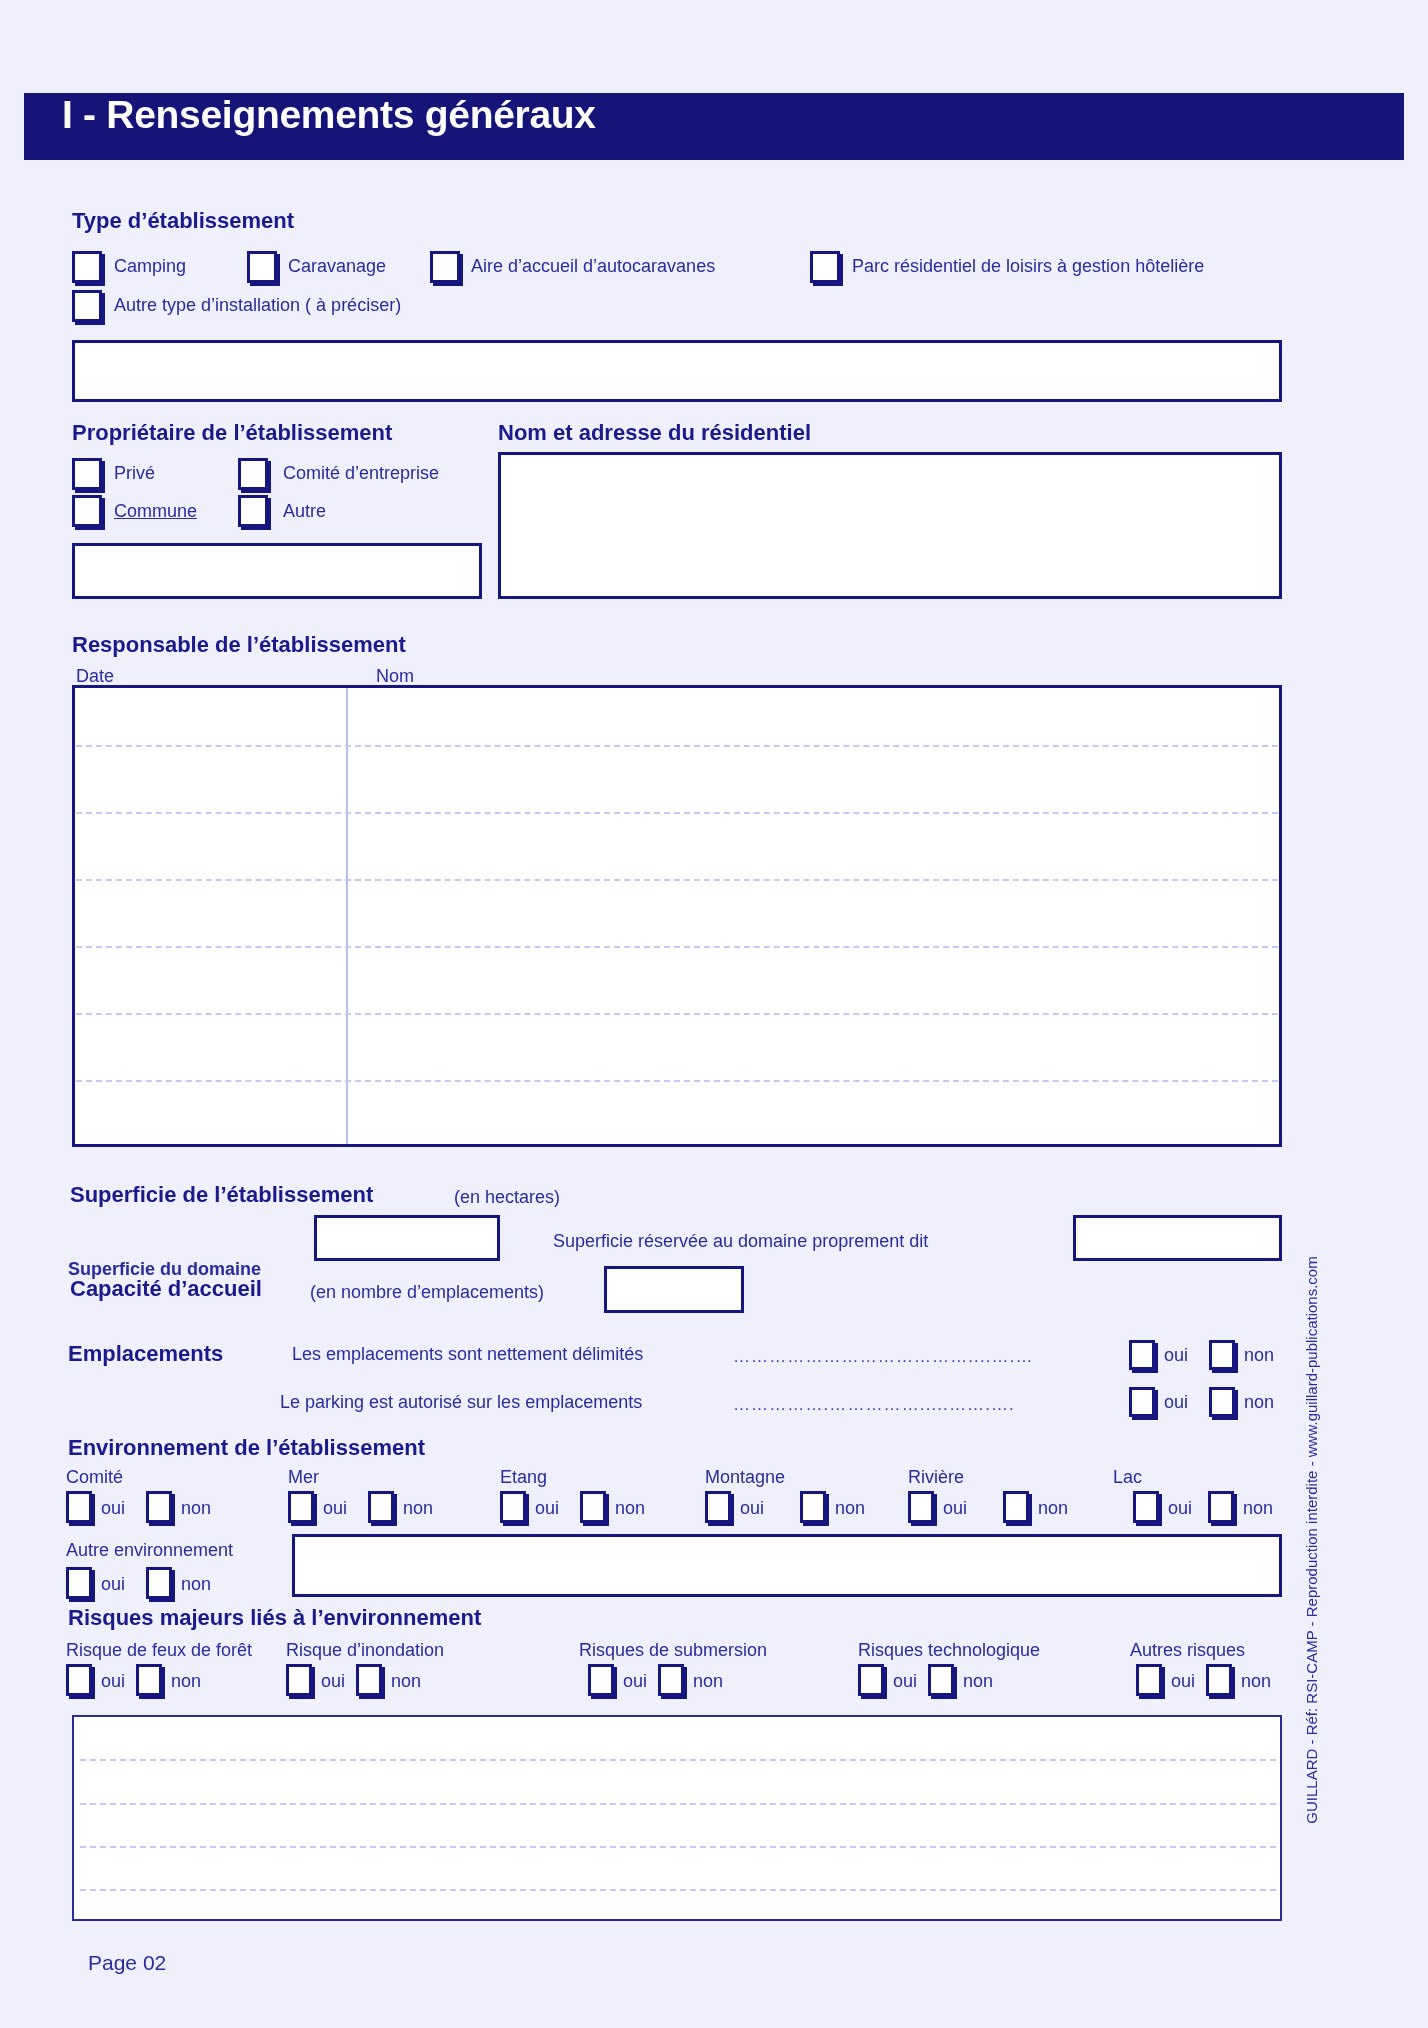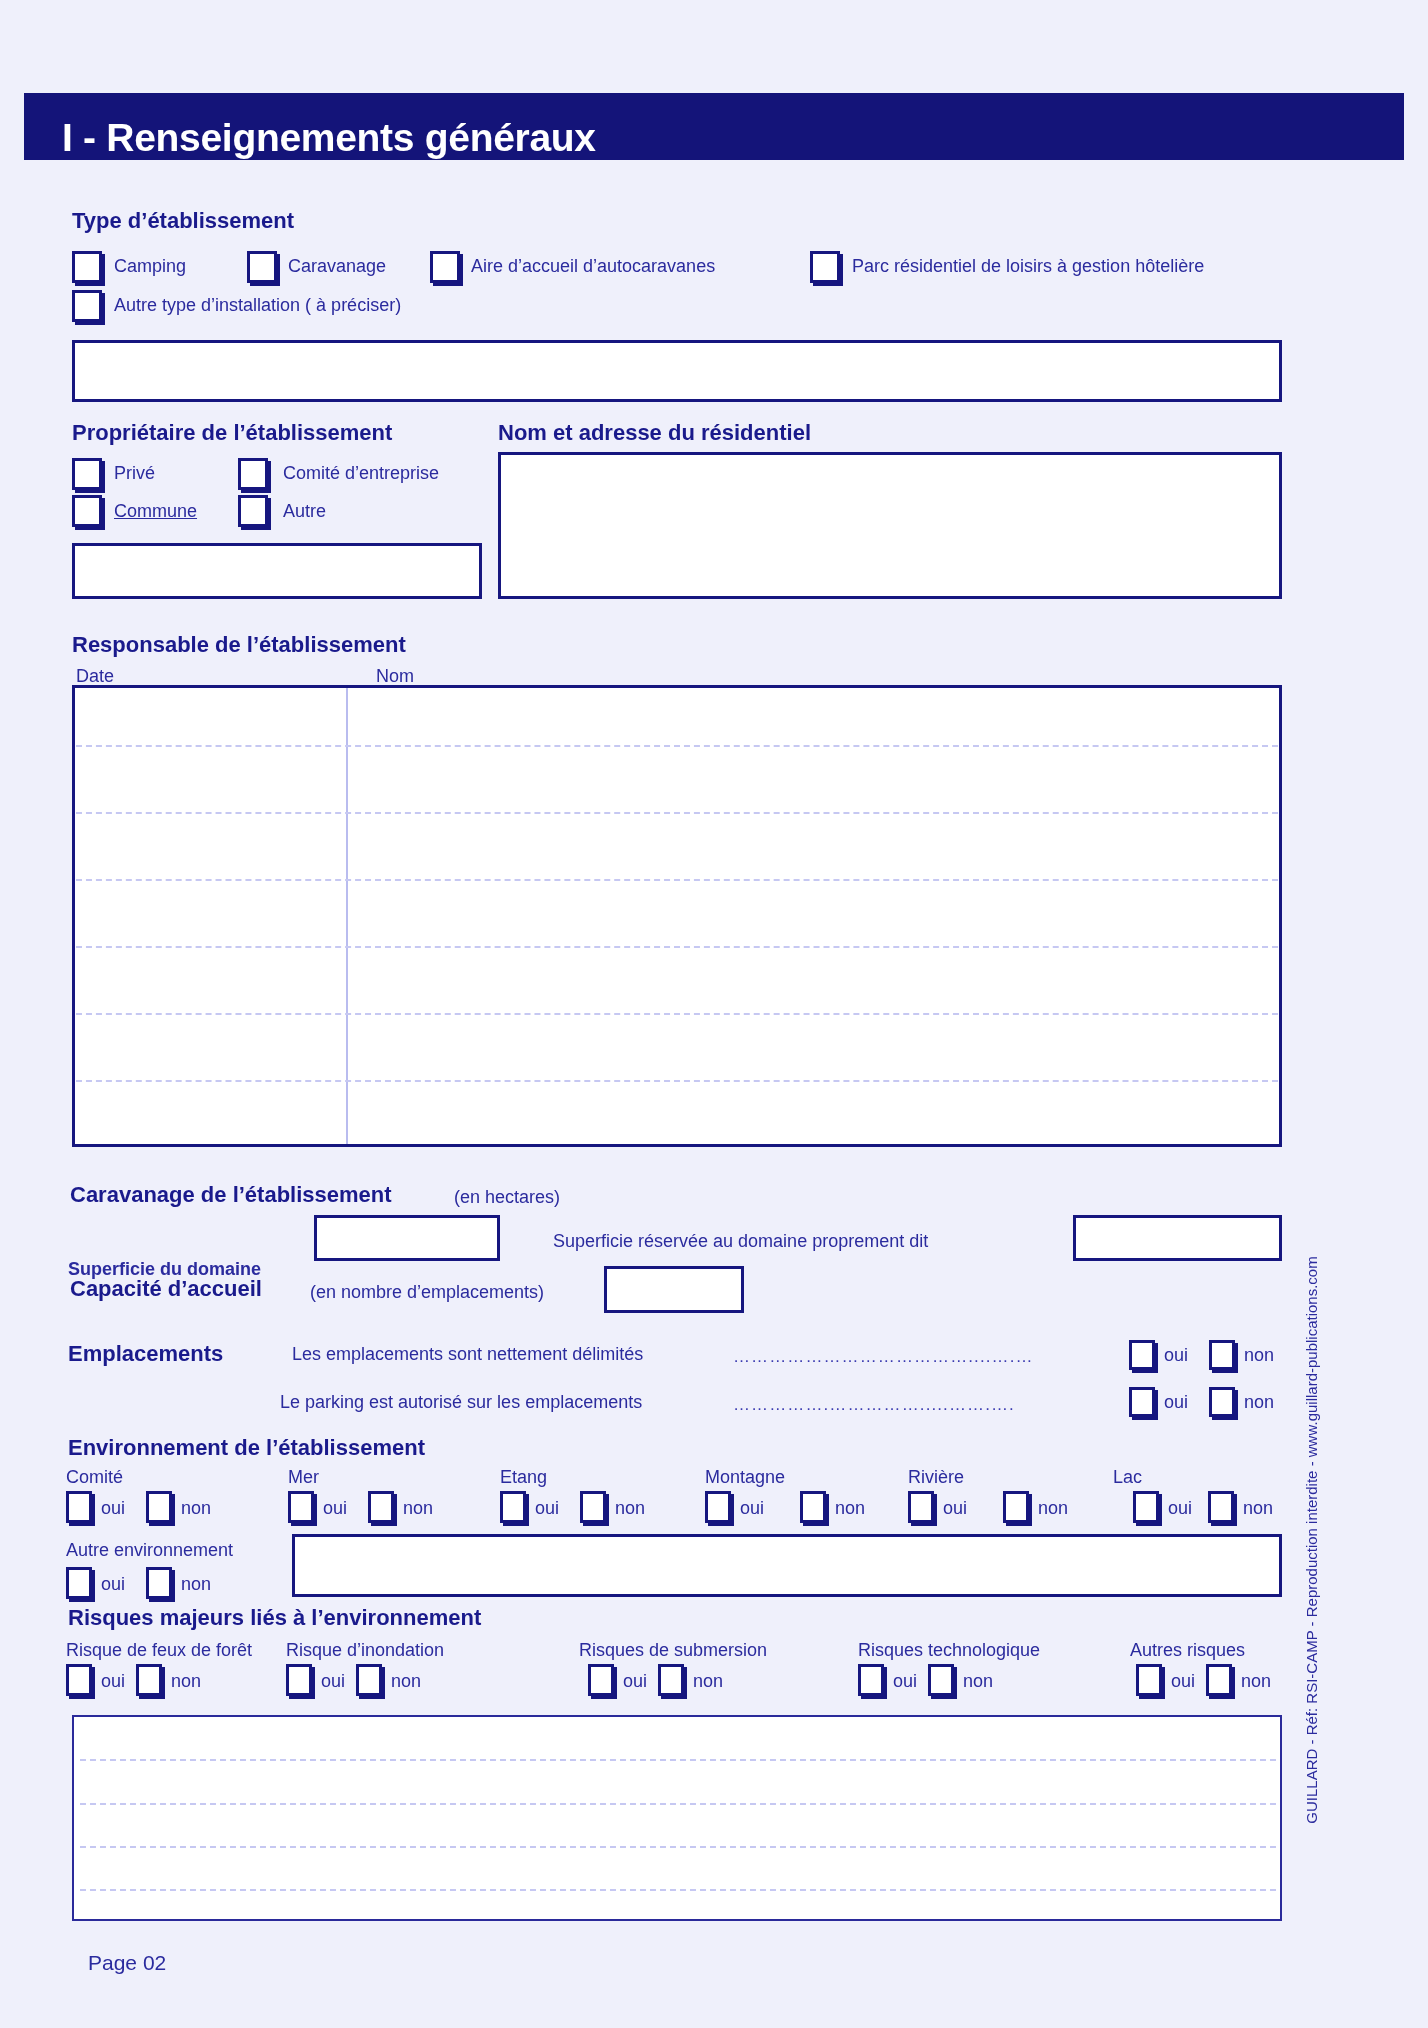--- a/index.html
+++ b/index.html
@@ -25,21 +25,21 @@
 
   
   .banner {
     position: absolute;
     left: 24px;
     top: 93px;
     width: 1380px;
     height: 67px;
     background: #141479;
     display: flex;
-    align-items: flex-end;
+    align-items: flex-start;
   }
   .banner-title {
     color: #ffffff;
     font-size: 39px;
     font-weight: bold;
     letter-spacing: -0.3px;
     margin-left: 38px;
     white-space: nowrap;
   }
 
@@ -191,21 +191,21 @@
 
   <div class="box" style="left:72px; top:685px; width:1210px; height:462px;"></div>
   <div class="vdiv" style="left:346px; top:688px; height:456px;"></div>
   <div class="rule" style="left:76px; top:745px; width:1202px;"></div>
   <div class="rule" style="left:76px; top:812px; width:1202px;"></div>
   <div class="rule" style="left:76px; top:879px; width:1202px;"></div>
   <div class="rule" style="left:76px; top:946px; width:1202px;"></div>
   <div class="rule" style="left:76px; top:1013px; width:1202px;"></div>
   <div class="rule" style="left:76px; top:1080px; width:1202px;"></div>
 
-  <div class="sec-head" style="left:70px; top:1182px;">Caravanage de l’établissement</div>
+  <div class="sec-head" style="left:70px; top:1182px;">Superficie de l’établissement</div>
   <div class="lbl" style="left:454px; top:1187px;">(en hectares)</div>
 
   <div class="lbl" style="left:68px; top:1259px;font-weight:bold;">Superficie du domaine</div>
   <div class="box" style="left:314px; top:1215px; width:186px; height:46px;"></div>
 
   <div class="lbl" style="left:553px; top:1231px;">Superficie réservée au domaine proprement dit</div>
   <div class="box" style="left:1073px; top:1215px; width:209px; height:46px;"></div>
 
   <div class="sec-head" style="left:70px; top:1276px;">Capacité d’accueil</div>
   <div class="lbl" style="left:310px; top:1282px;">(en nombre d’emplacements)</div>

